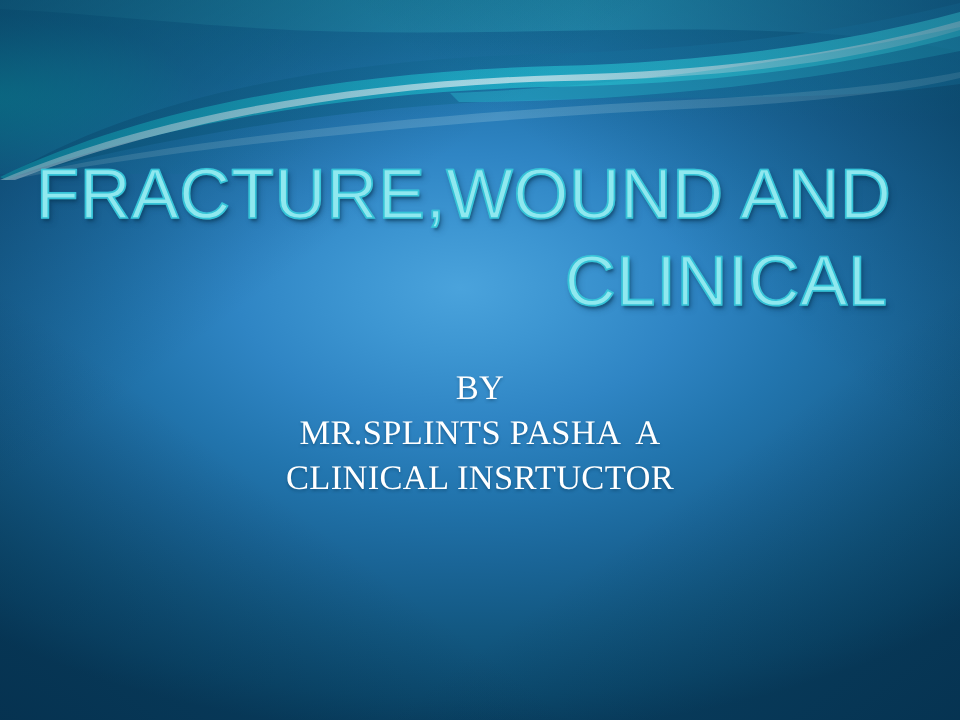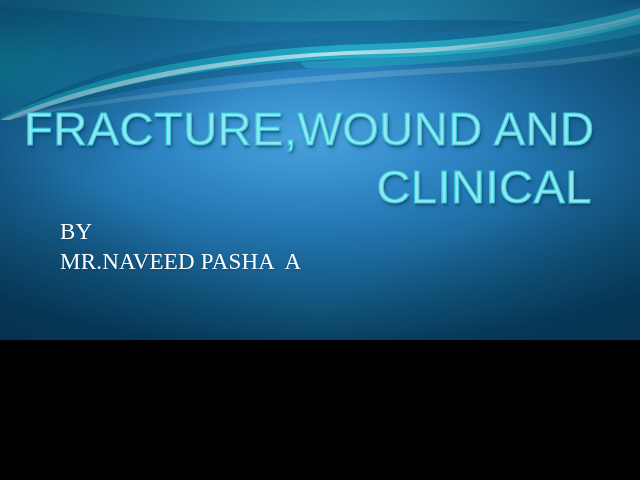--- a/index.html
+++ b/index.html
@@ -3,21 +3,21 @@
 <meta charset="utf-8">
 <style>
   html, body {
     margin: 0;
     padding: 0;
     background: #000;
   }
   #slide {
     position: relative;
     width: 640px;
-    height: 340px;
+    height: 480px;
     overflow: hidden;
     font-family: "Liberation Sans", sans-serif;
     background-color: #1a5f8f;
   }
 
   
   .bg-base {
     position: absolute;
     inset: 0;
     background:
@@ -88,22 +88,23 @@
        0 0 1px rgba(120,235,245,0.95),
        1px 2px 2px rgba(8,52,84,0.55),
        2px 3px 4px rgba(8,52,84,0.35);
     white-space: nowrap;
   }
 
   
   .subtitle-block {
     position: absolute;
     left: 60px;
-    top: 217px;
+    top: 244px;
     width: 520px;
+    text-align: center;
   }
   .subtitle-line {
     font-family: "Liberation Serif", serif;
     font-size: 23px;
     font-weight: 400;
     line-height: 30px;
     color: #ffffff;
     letter-spacing: 0.2px;
     text-shadow: 0 1px 2px rgba(6,50,82,0.40);
     white-space: pre;
@@ -164,16 +165,17 @@
 
   <div class="bg-corner-shade"></div>
 
   <div class="title-block">
     <div class="title-line">FRACTURE,WOUND AND</div>
     <div class="title-line">CLINICAL</div>
   </div>
 
   <div class="subtitle-block">
     <div class="subtitle-line">BY</div>
-    <div class="subtitle-line">MR.NAVEED PASHA  A</div>
+    <div class="subtitle-line">MR.SPLINTS PASHA  A</div>
+    <div class="subtitle-line">CLINICAL INSRTUCTOR</div>
   </div>
 
 </div>
 
 </body></html>

